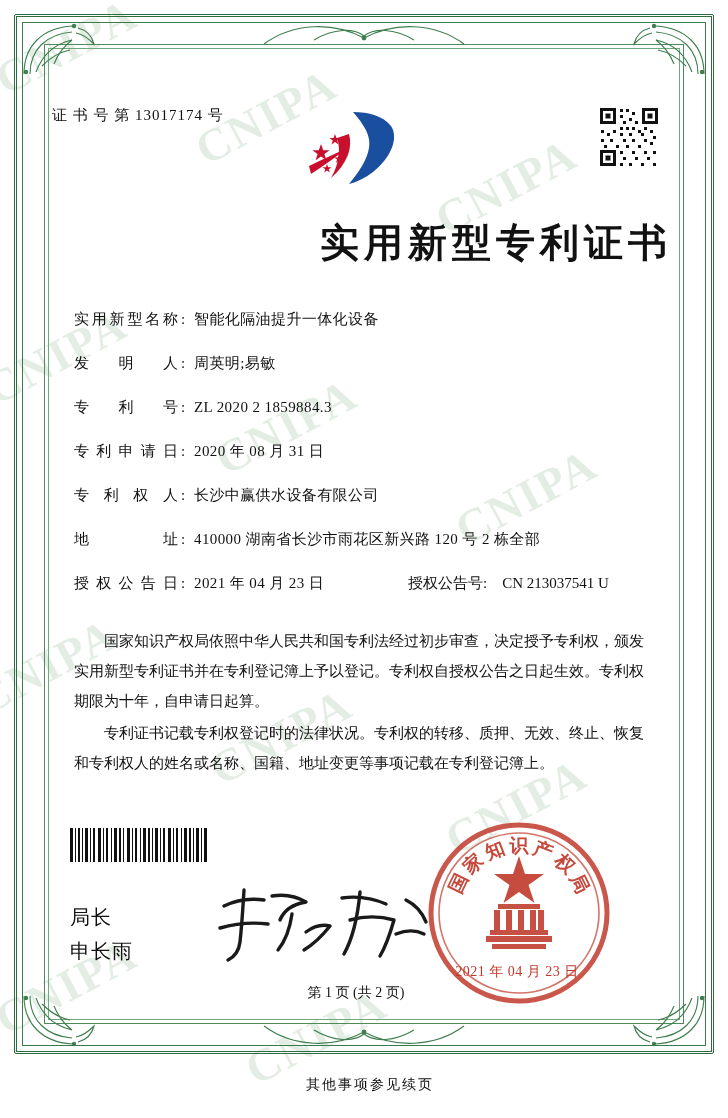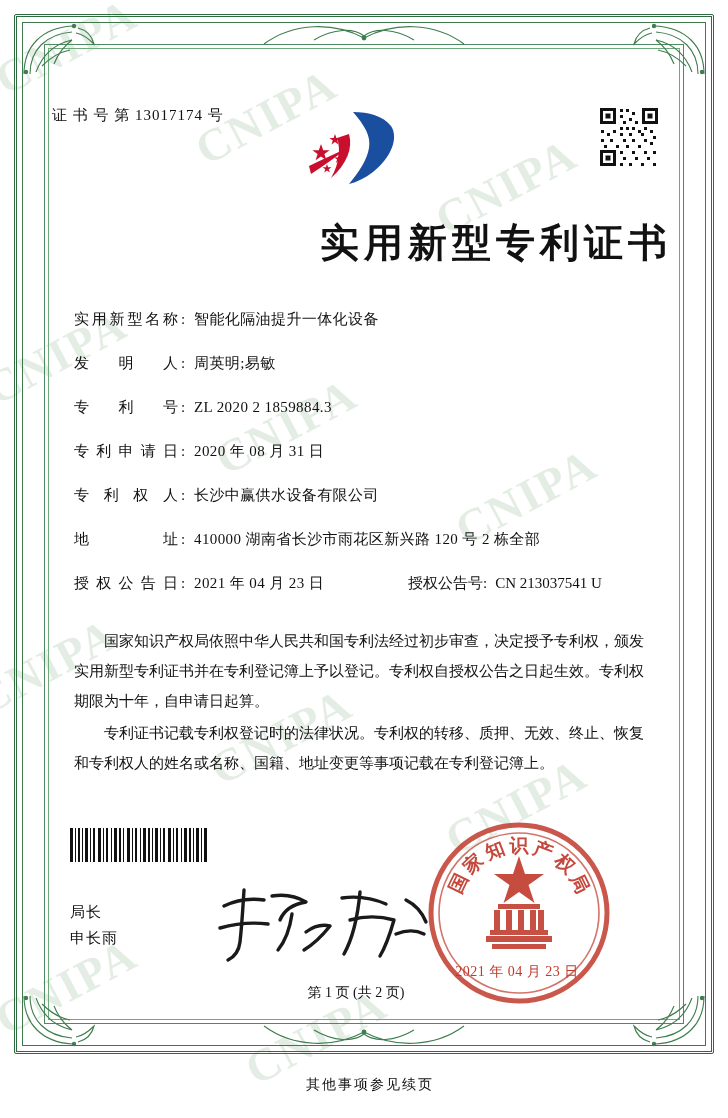--- a/index.html
+++ b/index.html
@@ -170,21 +170,21 @@
   .field-label span { display: inline-block; }
   .field-sep { width: 10px; flex: 0 0 10px; text-align: center; }
   .field-value { flex: 1 1 auto; letter-spacing: .4px; margin-left: 6px; }
 
   .field-row.dual .field-value { flex: 0 0 auto; width: 210px; }
   .field-label2 {
     flex: 0 0 auto;
     margin-left: 4px;
     letter-spacing: 0;
   }
-  .field-value2 { margin-left: 8px; }
+  .field-value2 { margin-left: 15px; }
 
   .paragraphs {
     position: absolute;
     left: 34px;
     top: 578px;
     width: 570px;
     font-family: "Liberation Serif", serif;
     font-size: 15px;
     line-height: 2.0;
     color: #111;
@@ -198,21 +198,21 @@
     top: 780px;
     width: 140px;
     height: 34px;
   }
 
   .signature-block {
     position: absolute;
     left: 30px;
     top: 852px;
     font-family: "Liberation Serif", serif;
-    font-size: 15px;
+    font-size: 20px;
     line-height: 1.7;
     color: #111;
     letter-spacing: 1px;
   }
 
   .handwriting {
     position: absolute;
     left: 170px;
     top: 832px;
     width: 230px;

